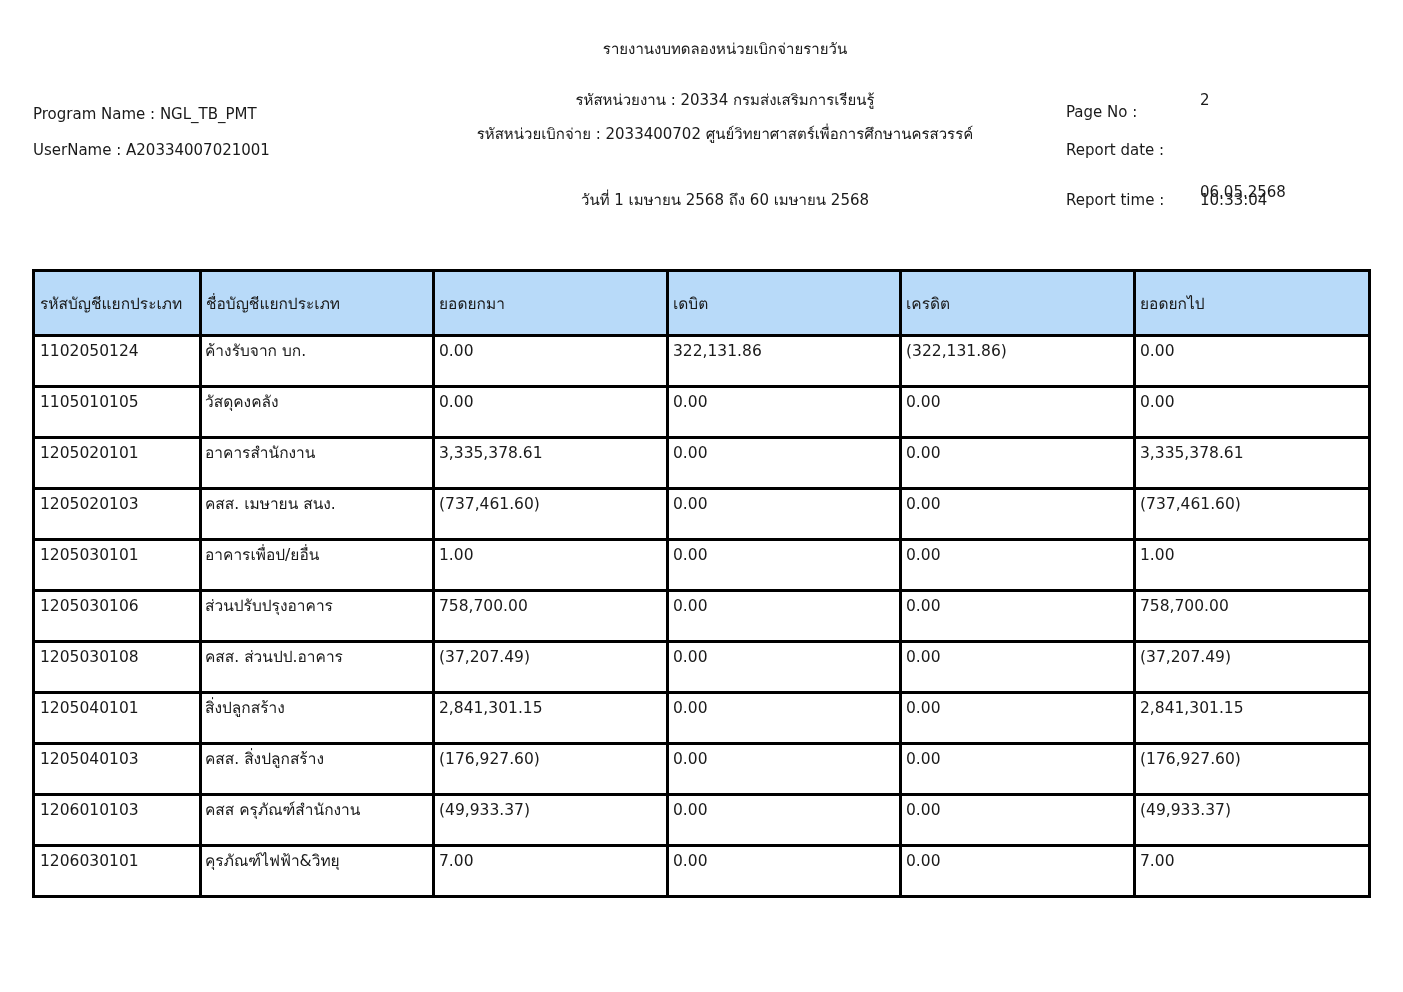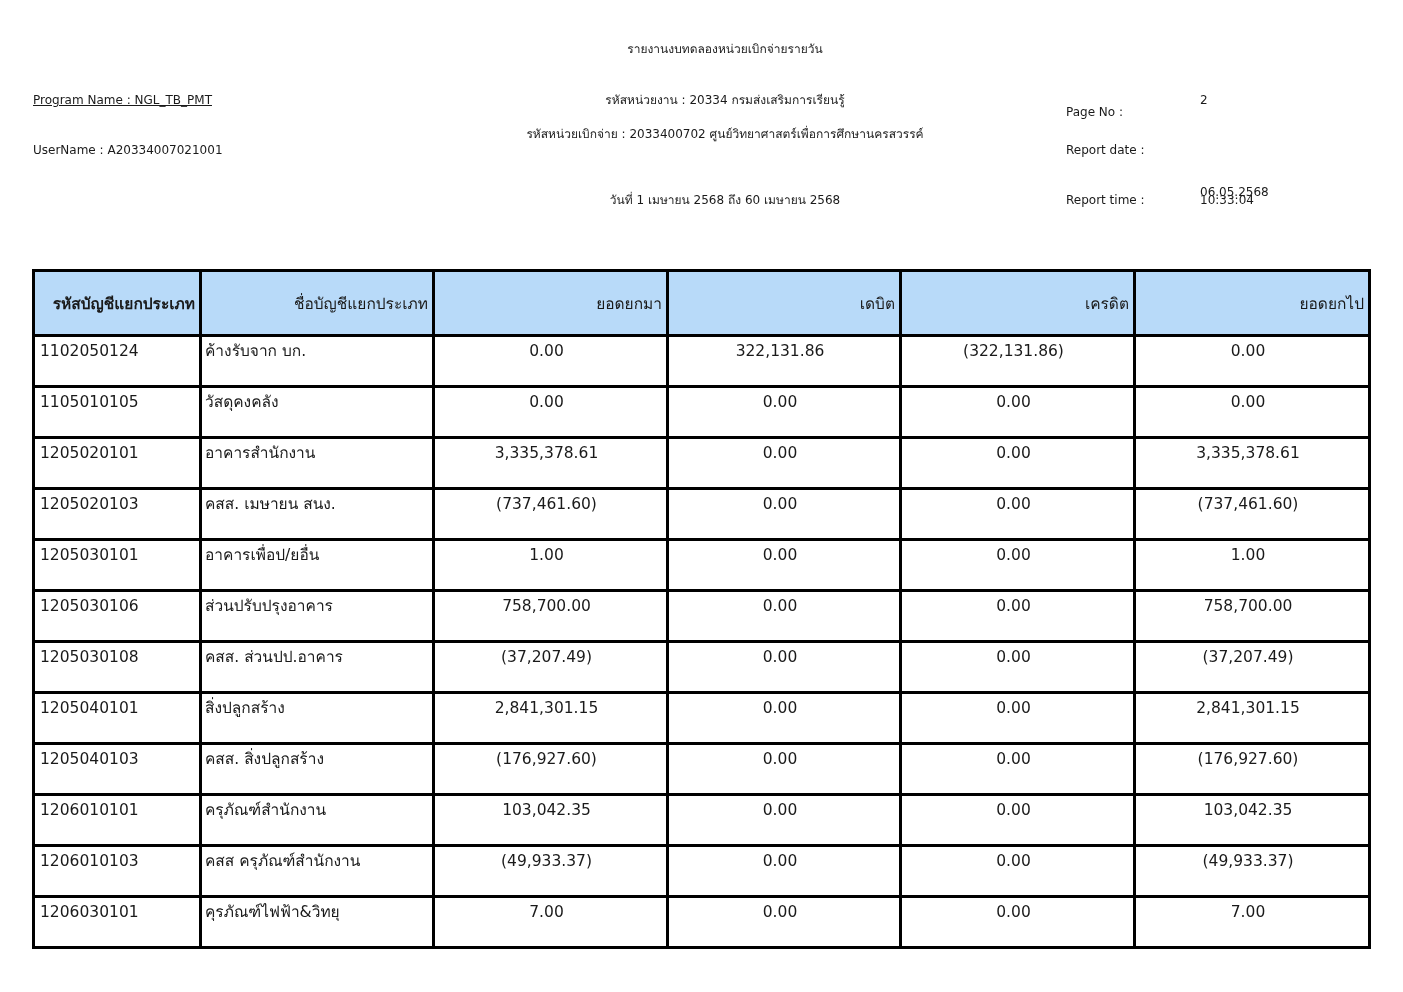--- a/index.html
+++ b/index.html
@@ -1,59 +1,59 @@
 <!DOCTYPE html>
 <html><head>
   <meta charset="utf-8">
   <style>
     html, body { margin: 0; padding: 0; background: #ffffff; }
     body {
       width: 1403px; height: 992px; position: relative; overflow: hidden;
       font-family: "DejaVu Sans", "Liberation Sans", sans-serif;
       color: #1a1a1a;
     }
-    .txt { position: absolute; font-size: 12px; white-space: nowrap; line-height: 20px; }
+    .txt { position: absolute; font-size: 15px; white-space: nowrap; line-height: 20px; }
     .center { transform: translateX(-50%); }
 
     table.report {
       position: absolute; left: 32px; top: 269px;
       border-collapse: collapse;
       width: 1336px;
       table-layout: fixed;
     }
     table.report th, table.report td {
       border: 3px solid #000000;
       font-size: 15.5px;
       padding: 0 4px;
       overflow: hidden;
       white-space: nowrap;
     }
     table.report th {
       background: #b8daf9;
       height: 62px;
       font-weight: normal;
-      text-align: right;
+      text-align: left;
       vertical-align: middle;
     }
-    table.report th.first { text-align: right; padding-left: 5px; font-weight: bold; }
+    table.report th.first { text-align: left; padding-left: 5px; }
     table.report td {
       height: 44px;
       vertical-align: top;
       padding-top: 4px;
       line-height: 20px;
     }
-    table.report td.num { text-align: center; padding-right: 12px; }
+    table.report td.num { text-align: left; padding-right: 12px; }
     table.report td.code { padding-left: 5px; }
     table.report td.name { padding-left: 3px; }
   </style>
 </head>
 <body>
 
 <div class="txt center" style="left:725px; top:39px;">รายงานงบทดลองหน่วยเบิกจ่ายรายวัน</div>
-<div class="txt" style="left:33px; top:90px;text-decoration:underline;">Program Name : NGL_TB_PMT</div>
+<div class="txt" style="left:33px; top:104px;">Program Name : NGL_TB_PMT</div>
 <div class="txt center" style="left:725px; top:90px;">รหัสหน่วยงาน : 20334 กรมส่งเสริมการเรียนรู้</div>
 <div class="txt" style="left:1066px; top:102px;">Page No :</div>
 <div class="txt" style="left:1200px; top:90px;">2</div>
 
 <div class="txt" style="left:33px; top:140px;">UserName : A20334007021001</div>
 <div class="txt center" style="left:725px; top:124px;">รหัสหน่วยเบิกจ่าย : 2033400702 ศูนย์วิทยาศาสตร์เพื่อการศึกษานครสวรรค์</div>
 <div class="txt" style="left:1066px; top:140px;">Report date :</div>
 <div class="txt" style="left:1200px; top:140px;margin-top:42px;">06.05.2568</div>
 
 <div class="txt center" style="left:725px; top:190px;">วันที่ 1 เมษายน 2568 ถึง 60 เมษายน 2568</div>
@@ -146,28 +146,20 @@
       </tr>
       <tr>
         <td class="code">1205040103</td>
         <td class="name">คสส. สิ่งปลูกสร้าง</td>
         <td class="num">(176,927.60)</td>
         <td class="num">0.00</td>
         <td class="num">0.00</td>
         <td class="num">(176,927.60)</td>
       </tr>
       <tr>
-        <td class="code">1206010101</td>
-        <td class="name">ครุภัณฑ์สำนักงาน</td>
-        <td class="num">103,042.35</td>
-        <td class="num">0.00</td>
-        <td class="num">0.00</td>
-        <td class="num">103,042.35</td>
-      </tr>
-      <tr>
         <td class="code">1206010103</td>
         <td class="name">คสส ครุภัณฑ์สำนักงาน</td>
         <td class="num">(49,933.37)</td>
         <td class="num">0.00</td>
         <td class="num">0.00</td>
         <td class="num">(49,933.37)</td>
       </tr>
       <tr>
         <td class="code">1206030101</td>
         <td class="name">คุรภัณฑ์ไฟฟ้า&amp;วิทยุ</td>

